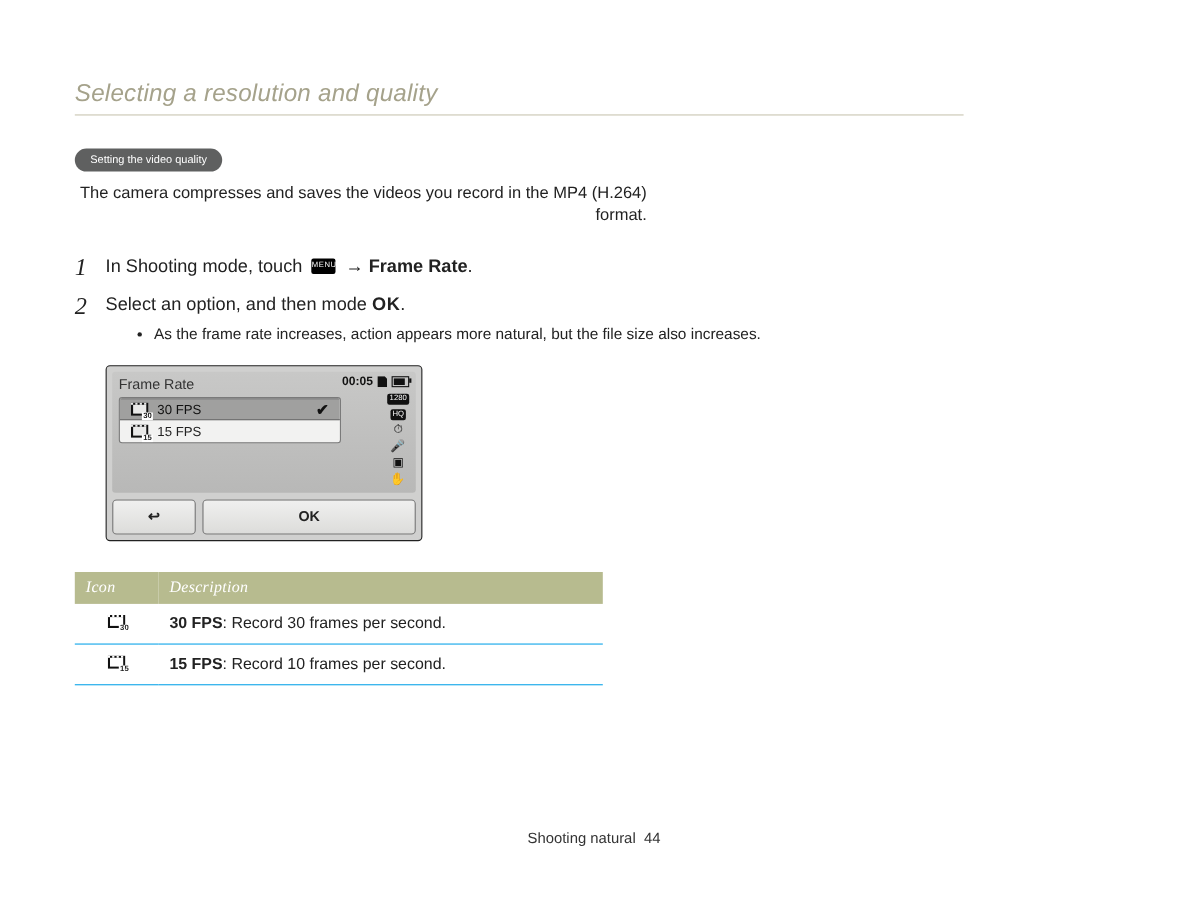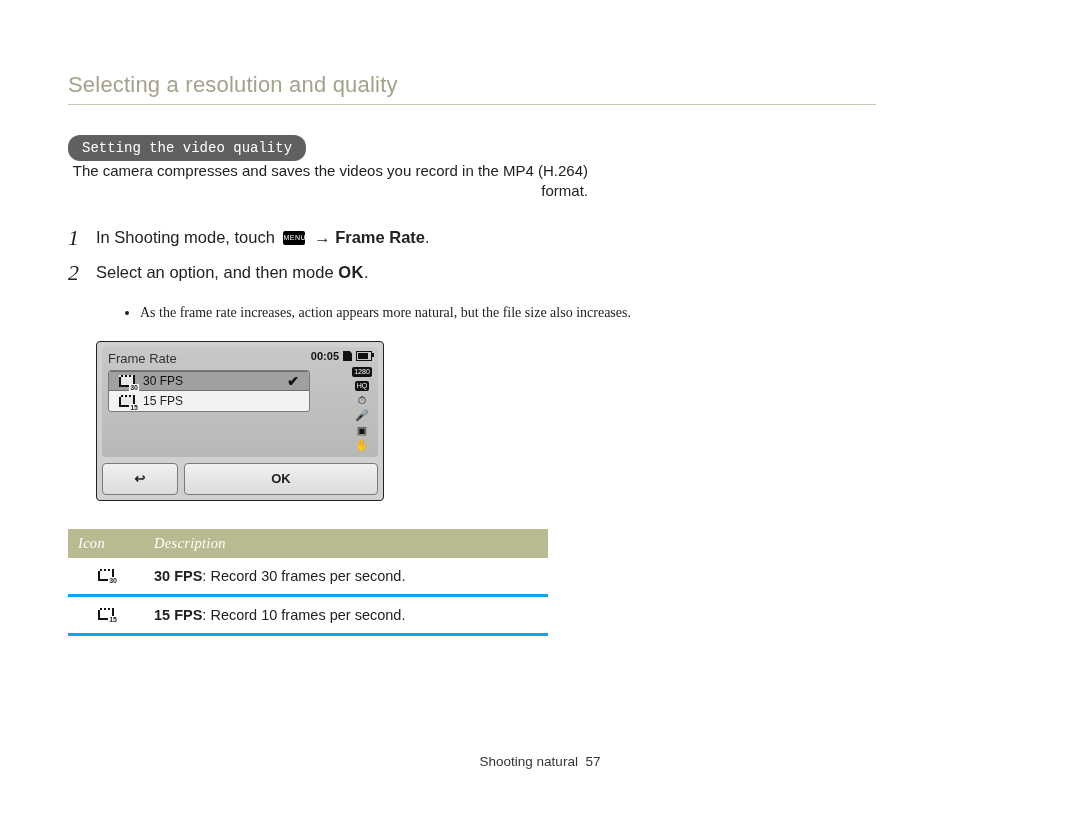--- a/index.html
+++ b/index.html
@@ -16,35 +16,36 @@
     padding: 72px 68px 0 68px;
     width: 944px;
     box-sizing: border-box;
   }
   .section-title {
     font-size: 22px;
     color: #a5a28b;
     font-weight: 400;
     margin-bottom: 2px;
     letter-spacing: 0.2px;
+    font-style: italic;
   }
   .section-underline {
     height: 1px;
     background: #c9c6b2;
     margin-top: 6px;
     margin-bottom: 30px;
   }
   .pill {
     display: inline-block;
     background: #5f6060;
     color: #fff;
-    font-size: 14px;
+    font-size: 10px;
     padding: 5px 14px 5px 14px;
     border-radius: 12px;
-    font-family: Liberation Mono, monospace;
+    margin-bottom: 10px;
   }
   .intro {
     font-size: 15px;
     line-height: 1.35;
     margin-bottom: 24px;
     max-width: 520px;
     text-align: right;
   }
   ol.steps {
     list-style: none;
@@ -84,25 +85,24 @@
     letter-spacing: 0.5px;
     margin: 0 4px;
   }
   .ok-text {
     font-weight: 700;
     letter-spacing: 0.5px;
   }
   .note-list {
     list-style: disc;
     font-size: 14px;
-    margin: 18px 0 18px 0;
+    margin: 4px 0 18px 0;
     padding-left: 44px;
     max-width: 560px;
     line-height: 1.4;
-    font-family: Liberation Serif, serif;
   }
 
   
   .screen-wrap {
     margin-left: 28px;
     width: 288px;
     border: 1px solid #222;
     border-radius: 4px;
     padding: 5px;
     background: #d0d0cf;
@@ -224,21 +224,21 @@
     text-align: left;
     font-weight: 400;
     font-style: italic;
     padding: 6px 10px;
     font-family: Georgia, 'Times New Roman', serif;
     letter-spacing: 0.3px;
   }
   .desc-table thead th:first-child { width: 56px; }
   .desc-table tbody td {
     padding: 10px 10px;
-    border-bottom: 3px solid #0ea5e9;
+    border-bottom: 1px solid #0ea5e9;
     vertical-align: middle;
   }
   .desc-table tbody td.icon-cell { text-align: center; }
   .bold { font-weight: 700; }
 
   .footer {
     position: absolute;
     bottom: 46px;
     left: 0;
     width: 1080px;
@@ -377,14 +377,14 @@
         <td>
           <span class="bold">15 FPS</span><span>: Record 10 frames per second.</span>
         </td>
       </tr>
     </tbody>
   </table>
 
 </div>
 
 <div class="footer">
-  <span>Shooting natural</span>&nbsp;&nbsp;<span>57</span>
+  <span>Shooting natural</span>&nbsp;&nbsp;<span>44</span>
 </div>
 
 </body></html>

